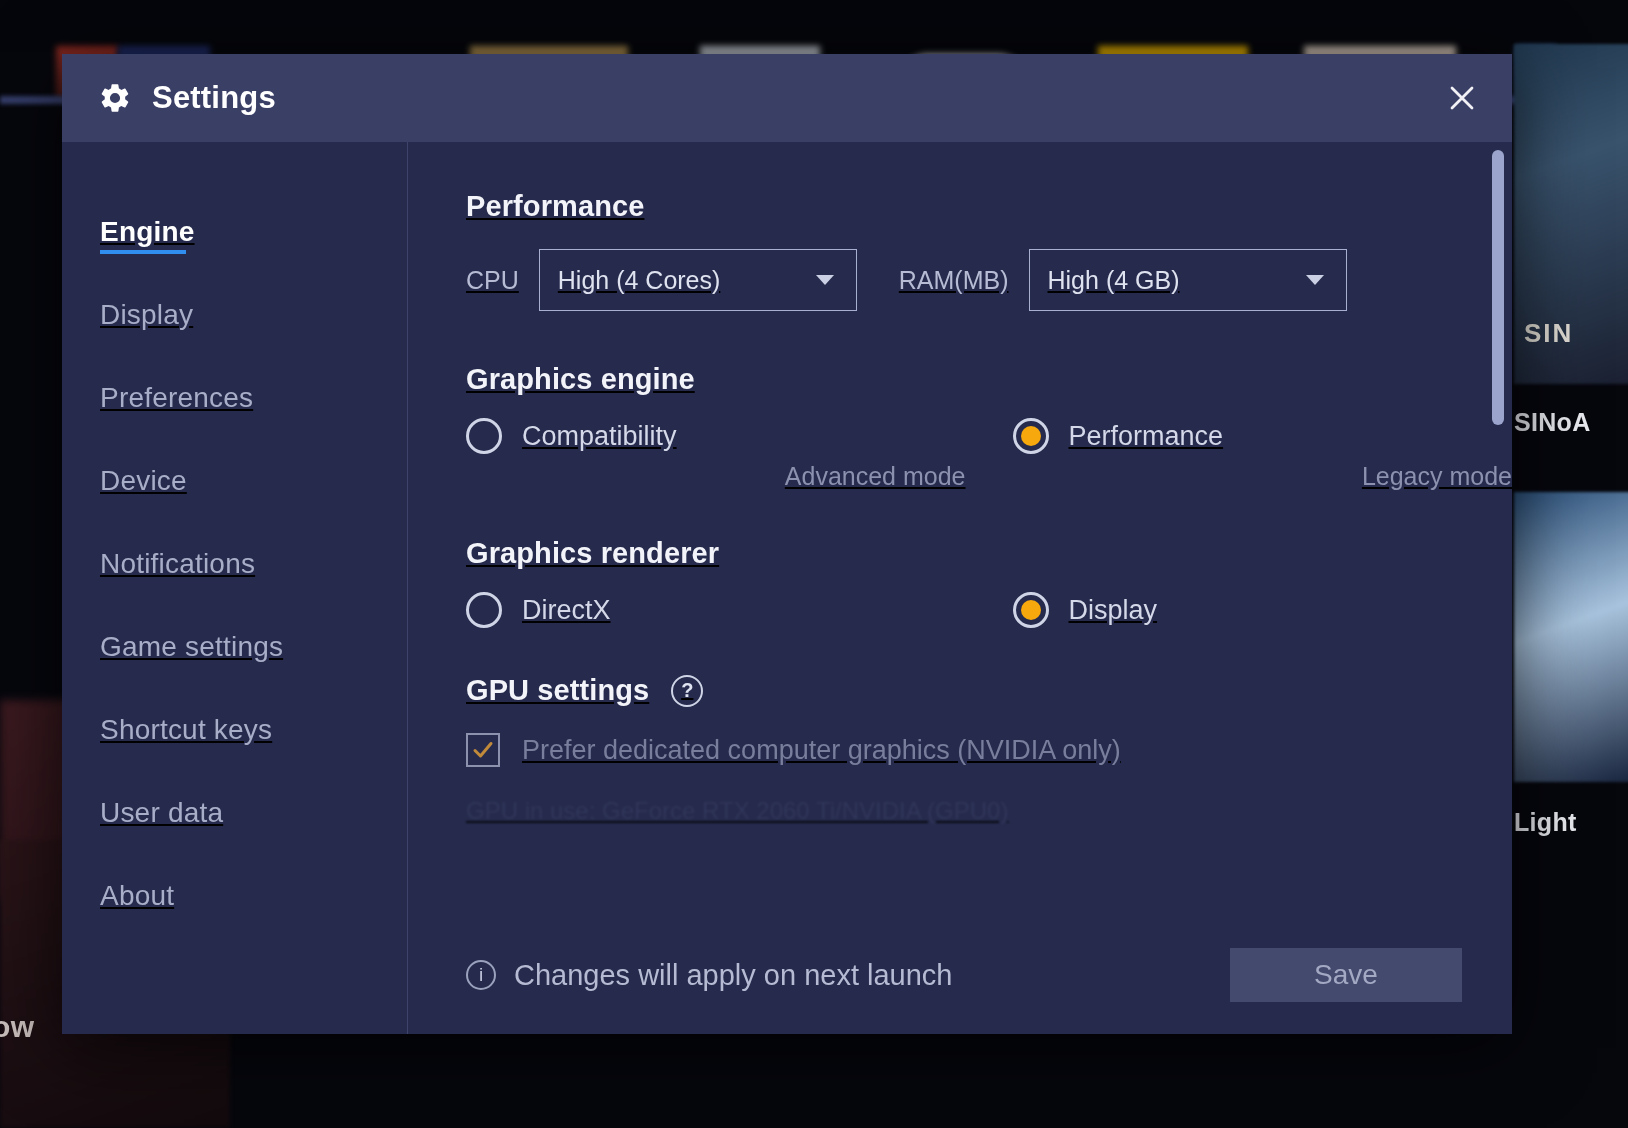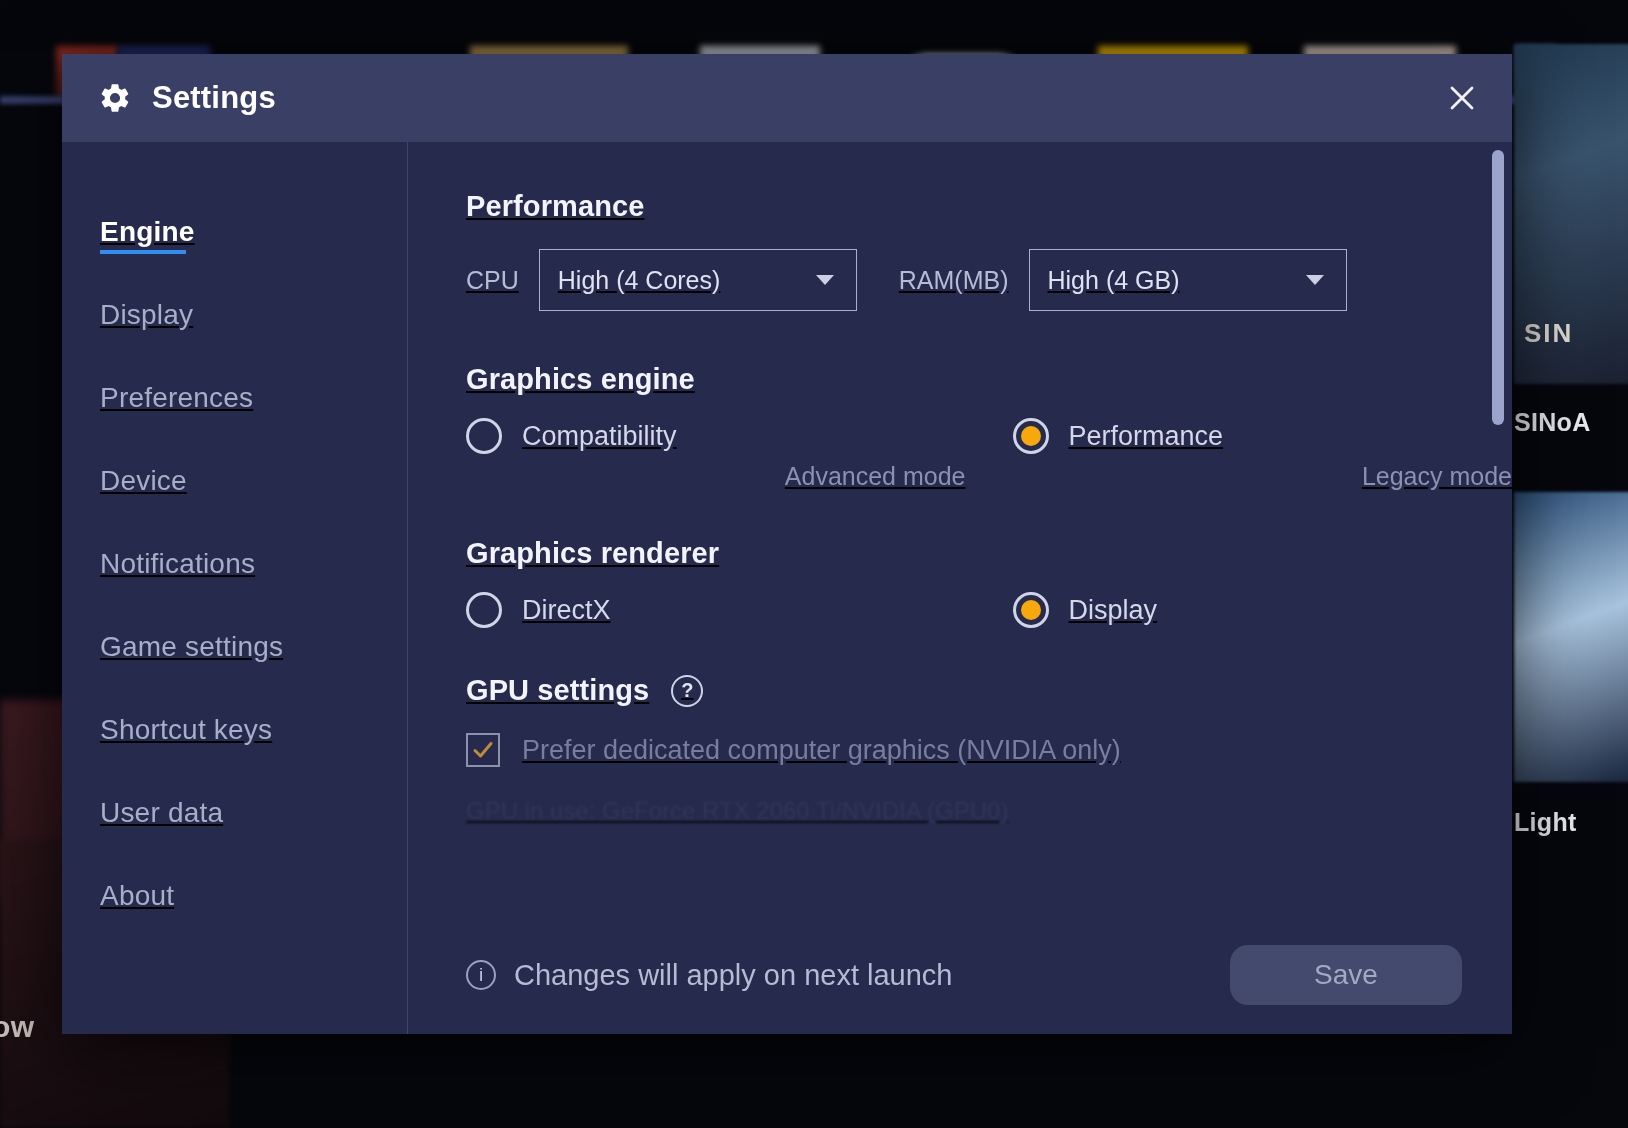--- a/index.html
+++ b/index.html
@@ -316,25 +316,24 @@
   }
   .footer-text {
     margin-left: 18px;
     font-size: 29px;
     color: #b6bbd3;
   }
   .save-btn {
     position: absolute;
     right: 50px; top: 50%;
     transform: translateY(-50%);
-    width: 232px; height: 60px;
+    width: 232px; height: 54px;
     background: #434a6e;
     display: flex; align-items: center; justify-content: center;
     cursor: pointer;
-    border-radius: 18px;
   }
   .save-label {
     font-size: 28px;
     color: #a3a9c3;
   }
 
   
   .scrollbar-track {
     position: absolute;
     right: 8px; top: 2px;

